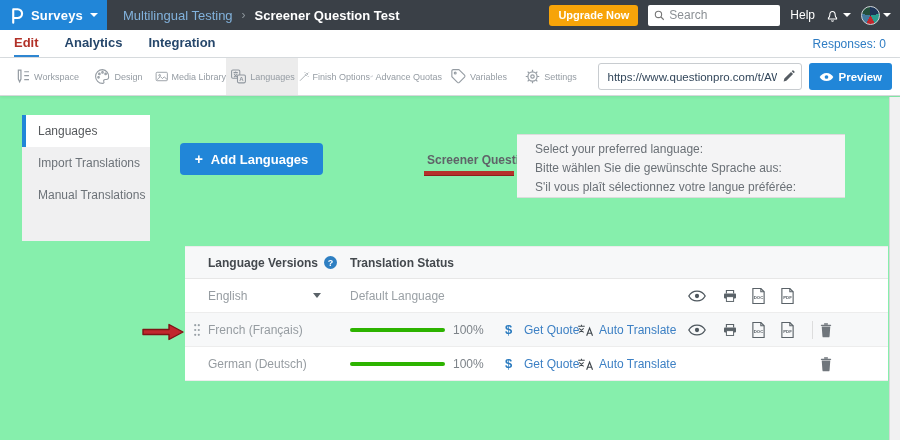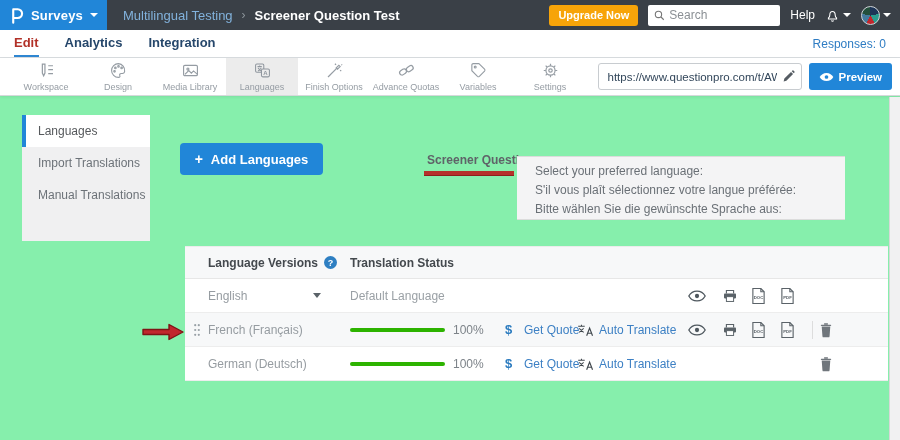--- a/index.html
+++ b/index.html
@@ -26,21 +26,21 @@
     background:conic-gradient(#1d3557 0 22%, #2a9d8f 22% 42%, #c1272d 42% 58%, #457b9d 58% 78%, #24503c 78% 100%); }
 
   
   .tabbar { position:absolute; top:30px; left:0; width:900px; height:28px; background:#fff; border-bottom:1px solid #d9dde0; display:flex; align-items:stretch; gap:26px; padding:0 14px; font-size:13px; font-weight:700; color:#26476b; }
   .tab { display:flex; align-items:center; border-bottom:2px solid transparent; cursor:pointer; }
   .tab.active { color:#b23128; border-bottom-color:#2e86d1; }
   .responses { margin-left:auto; align-self:center; color:#2e7cc3; font-size:12px; font-weight:400; }
 
   
   .toolbar { position:absolute; top:58px; left:0; width:900px; height:38px; background:#fff; border-bottom:1px solid #d6d9db; box-shadow:0 1px 3px rgba(0,0,0,.07); display:flex; align-items:stretch; padding-left:10px; }
-  .tb-item { width:72px; display:flex; flex-direction:column; align-items:center; justify-content:center; gap:2px; color:#959ca3; cursor:pointer; }
+  .tb-item { width:72px; display:flex; flex-direction:row; align-items:center; justify-content:center; gap:2px; color:#959ca3; cursor:pointer; }
   .tb-item.active { background:#ececec; }
   .tb-label { font-size:9px; white-space:nowrap; }
   .tb-icon { width:19px; height:19px; }
   .url-group { margin-left:auto; display:flex; align-items:center; gap:7px; padding-right:8px; }
   .url-box { display:flex; align-items:center; height:27px; border:1px solid #c8ccd0; border-radius:3px; background:#fff; }
   .url-box input { width:178px; border:none; outline:none; font-size:11.5px; color:#33475b; padding:0 0 0 9px; font-family:inherit; }
   .url-edit { width:24px; height:100%; display:flex; align-items:center; justify-content:center; cursor:pointer; }
   .preview-btn { height:27px; background:#2186d8; border:none; border-radius:3px; color:#fff; font-size:11.5px; font-weight:700; display:flex; align-items:center; gap:5px; padding:8px 10px; font-family:inherit; cursor:pointer; }
 
   
@@ -48,21 +48,21 @@
   .side-item { height:32px; display:flex; align-items:center; padding-left:12px; font-size:12px; color:#6c7278; border-left:4px solid transparent; cursor:pointer; }
   .side-item.active { background:#fff; border-left-color:#2186d8; color:#56595c; }
   .side-filler { height:30px; }
 
   
   .add-btn { position:absolute; left:180px; top:143px; width:143px; height:32px; background:#2186d8; border:none; border-radius:4px; color:#fff; font-size:13px; font-weight:700; display:flex; align-items:center; justify-content:center; gap:8px; font-family:inherit; cursor:pointer; }
   .add-plus { font-size:14px; font-weight:700; }
 
   .screener-label { position:absolute; left:427px; top:153px; font-size:12px; font-weight:700; color:#5f6368; }
   .screener-underline { position:absolute; left:424px; top:171px; width:90px; height:4px; background:#b5312a; box-shadow:0 1px 0 #8e1f1a; }
-  .screener-box { position:absolute; left:517px; top:156px; width:328px; height:64px; background:#f4f4f5; border-top:1px solid #dcdcdc; border-bottom:1px solid #dcdcdc; padding:5px 0 12px 18px; font-size:12px; color:#6a7076; line-height:19px; }
+  .screener-box { position:absolute; left:517px; top:134px; width:328px; height:64px; background:#f4f4f5; border-top:1px solid #dcdcdc; border-bottom:1px solid #dcdcdc; padding:5px 0 12px 18px; font-size:12px; color:#6a7076; line-height:19px; }
 
   
   .lang-table { position:absolute; left:185px; top:246px; width:703px; }
   .t-header { position:relative; height:33px; background:#f7f8f9; border-top:1px solid #ececec; border-bottom:1px solid #e7e7e7; font-size:12px; font-weight:700; color:#44494e; }
   .t-row { position:relative; height:34px; border-bottom:1px solid #ededed; font-size:12px; background:#fff; }
   .t-row.shaded { background:#f7f8f9; }
   .cell { position:absolute; top:0; height:100%; display:flex; align-items:center; }
   .c-name   { left:23px; color:#969ca1; }
   .c-drag   { left:8px; cursor:grab; }
   .c-caret  { left:128px; cursor:pointer; }
@@ -230,22 +230,22 @@
 
   <button class="add-btn">
     <span class="add-plus">+</span>
     <span>Add Languages</span>
   </button>
 
   <div class="screener-label">Screener Question :</div>
   <div class="screener-underline"></div>
   <div class="screener-box">
     <div>Select your preferred language:</div>
+    <div>Bitte wählen Sie die gewünschte Sprache aus:</div>
     <div>S'il vous plaît sélectionnez votre langue préférée:</div>
-    <div>Bitte wählen Sie die gewünschte Sprache aus:</div>
   </div>
 
   <div class="lang-table">
 
     <div class="t-header">
       <div class="cell h-status">Translation Status</div>
       <div class="cell h-lang">
         <span>Language Versions</span>
         <span class="help-badge">?</span>
       </div>

